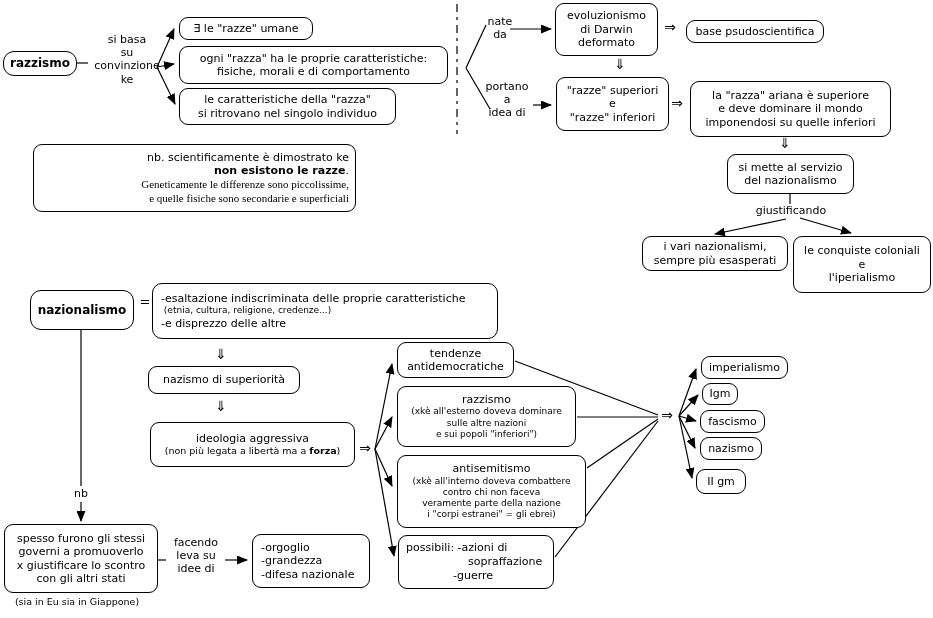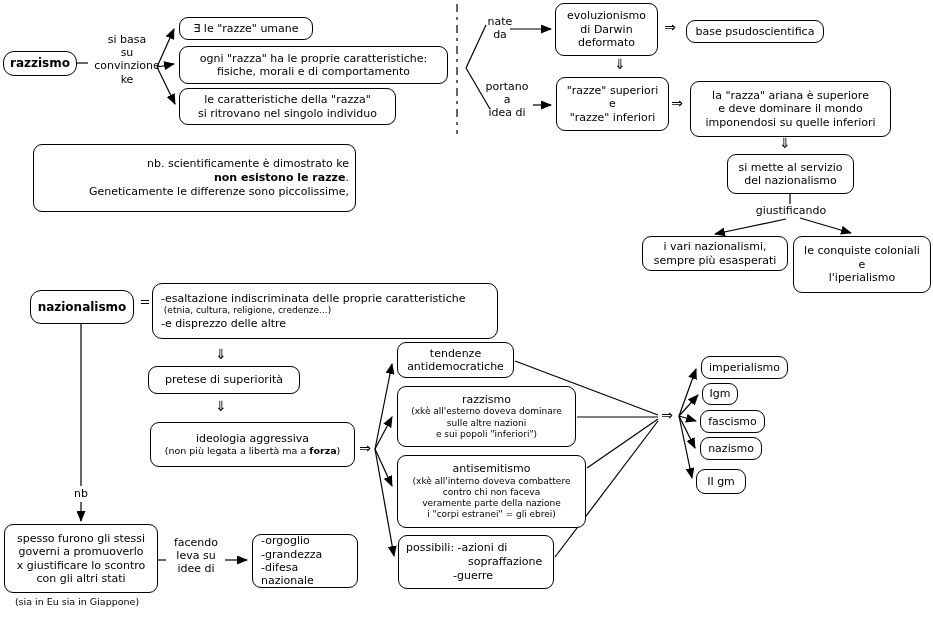--- a/index.html
+++ b/index.html
@@ -10,21 +10,21 @@
         border-radius:9px;display:flex;flex-direction:column;justify-content:center;
         font-size:11px;line-height:1.22;text-align:center;padding:2px 4px;}
   .node.bold{font-weight:bold;font-size:12px;border-radius:11px;}
   .pre{white-space:pre-line;}
   .lbl{position:absolute;font-size:11px;line-height:1.2;text-align:center;white-space:pre-line;}
   .sym{position:absolute;font-size:14px;line-height:1;text-align:center;}
   .small{font-size:9px;line-height:1.25;}
   .left{text-align:left;}
   .note-line{text-align:right;font-size:11px;line-height:1.25;}
   .ind1{padding-left:37px;}
-  .ind2{padding-left:24px;}
+  .ind2{padding-left:24px;font-family:Liberation Serif, serif;}
   .p-line{text-align:left;font-size:11px;line-height:1.28;}
   .p-ind1{padding-left:62px;}
   .p-ind2{padding-left:47px;}
   b{font-weight:bold;}
 </style>
 </head>
 <body>
 
 <div class="canvas">
 
@@ -88,20 +88,21 @@
   <div class="node pre" style="left:179px;top:46px;width:269px;height:38px;">ogni "razza" ha le proprie caratteristiche:
 fisiche, morali e di comportamento</div>
 
   <div class="node pre" style="left:179px;top:88px;width:217px;height:37px;">le caratteristiche della "razza"
 si ritrovano nel singolo individuo</div>
 
   <div class="node" style="left:33px;top:144px;width:323px;height:68px;padding:4px 6px;">
     <div class="note-line">nb. scientificamente è dimostrato ke</div>
     <div class="note-line ind1"><b>non esistono le razze</b><span>.</span></div>
     <div class="note-line ind2">Geneticamente le differenze sono piccolissime,</div>
+    <div class="note-line ind2">e quelle fisiche sono secondarie e superficiali</div>
   </div>
 
   <div class="lbl" style="left:478px;top:15px;width:44px;">nate
 da</div>
 
   <div class="node pre" style="left:555px;top:3px;width:103px;height:53px;">evoluzionismo
 di Darwin
 deformato</div>
 
   <div class="sym" style="left:661px;top:20px;width:18px;">⇒</div>
@@ -131,33 +132,33 @@
 
   <div class="lbl" style="left:750px;top:204px;width:82px;">giustificando</div>
 
   <div class="node pre" style="left:642px;top:236px;width:146px;height:35px;">i vari nazionalismi,
 sempre più esasperati</div>
 
   <div class="node pre" style="left:793px;top:236px;width:138px;height:57px;">le conquiste coloniali
 e
 l'iperialismo</div>
 
-  <div class="node bold" style="left:30px;top:290px;width:104px;height:34px;">nazionalismo</div>
+  <div class="node bold" style="left:30px;top:290px;width:104px;height:40px;">nazionalismo</div>
 
   <div class="sym" style="left:137px;top:295px;width:16px;font-size:13px;">=</div>
 
   <div class="node left" style="left:152px;top:283px;width:346px;height:56px;padding:3px 8px;border-radius:10px;">
     <div>-esaltazione indiscriminata delle proprie caratteristiche</div>
     <div class="small" style="white-space:pre;"> (etnia, cultura, religione, credenze...)</div>
     <div>-e disprezzo delle altre</div>
   </div>
 
   <div class="sym" style="left:214px;top:347px;width:14px;">⇓</div>
 
-  <div class="node" style="left:148px;top:366px;width:152px;height:28px;">pretese di superiorità</div>
+  <div class="node" style="left:148px;top:366px;width:152px;height:28px;">nazismo di superiorità</div>
 
   <div class="sym" style="left:214px;top:399px;width:14px;">⇓</div>
 
   <div class="node" style="left:150px;top:422px;width:205px;height:45px;">
     <div>ideologia aggressiva</div>
     <div class="small" style="font-size:9.5px;"><span>(non più legata a libertà ma a </span><b>forza</b><span>)</span></div>
   </div>
 
   <div class="sym" style="left:356px;top:441px;width:18px;">⇒</div>
 
@@ -199,17 +200,17 @@
 governi a promuoverlo
 x giustificare lo scontro
 con gli altri stati</div>
 
   <div class="lbl" style="left:4px;top:596px;width:146px;font-size:9.5px;">(sia in Eu sia in Giappone)</div>
 
   <div class="lbl" style="left:166px;top:536px;width:60px;">facendo
 leva su
 idee di</div>
 
-  <div class="node pre left" style="left:252px;top:534px;width:106px;height:54px;padding:3px 8px;">-orgoglio
+  <div class="node pre left" style="left:252px;top:534px;width:118px;height:54px;padding:3px 8px;">-orgoglio
 -grandezza
 -difesa nazionale</div>
 
 </div>
 
 </body></html>

